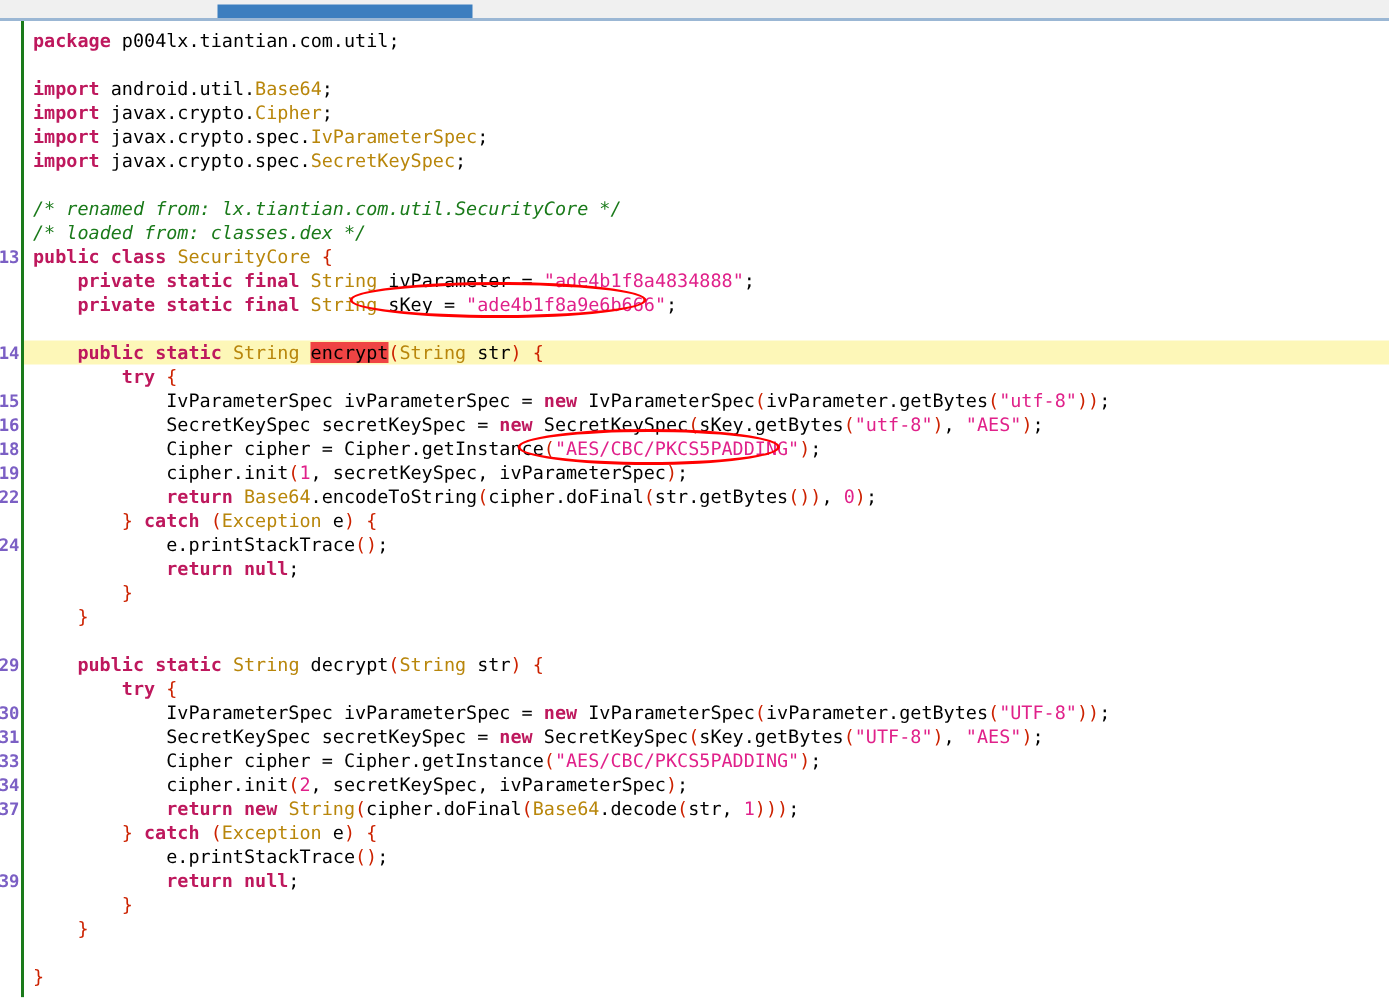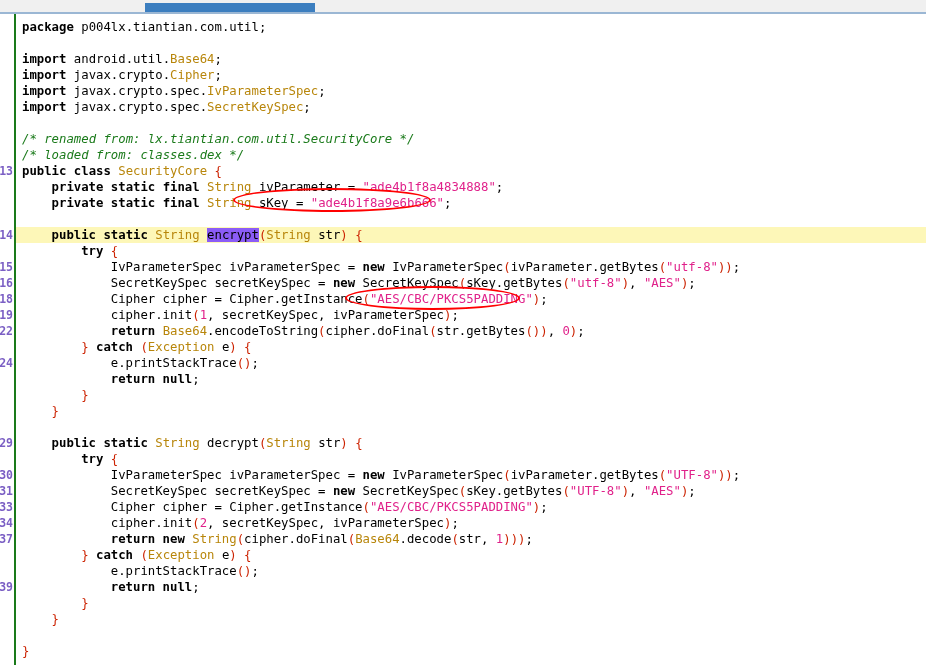--- a/index.html
+++ b/index.html
@@ -107,31 +107,31 @@
   
   .line-highlight {
     position: absolute;
     left: 16px;
     width: 910px;
     height: 16px;
     background: #fdf7b8;
   }
 
   
-  .kw   { color: #000000; font-weight: bold; }   
+  .kw   { color: #be185d; font-weight: bold; }   
   .typ  { color: #b8860b; }                      
   .str  { color: #e0218a; }                      
   .num  { color: #e0218a; }                      
   .pun  { color: #cc2200; }                      
   .cmt  { color: #1a7a1a; font-style: italic; }  
   .pln  { color: #000000; }                      
 
   
   .match {
-    background: #8b5cf6;
+    background: #ef4444;
     color: #000000;
   }
 
   
   .annot {
     position: absolute;
     border: 2px solid #ff0000;
     border-radius: 50%;
     background: transparent;
     pointer-events: none;

